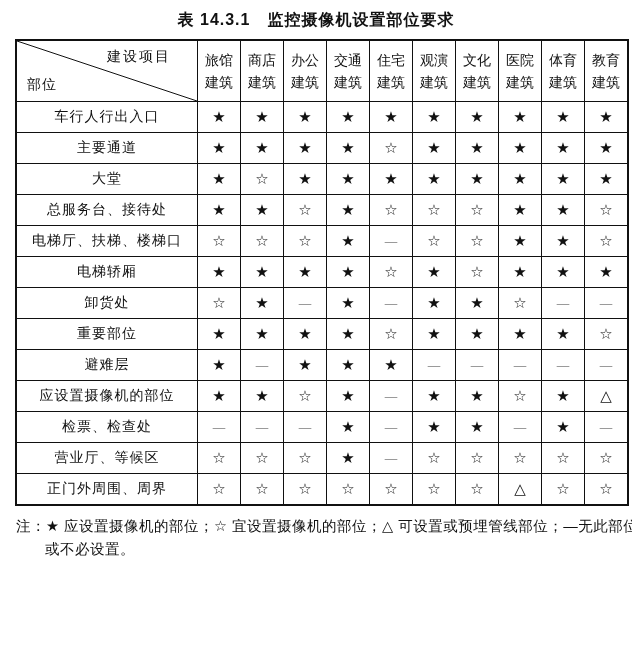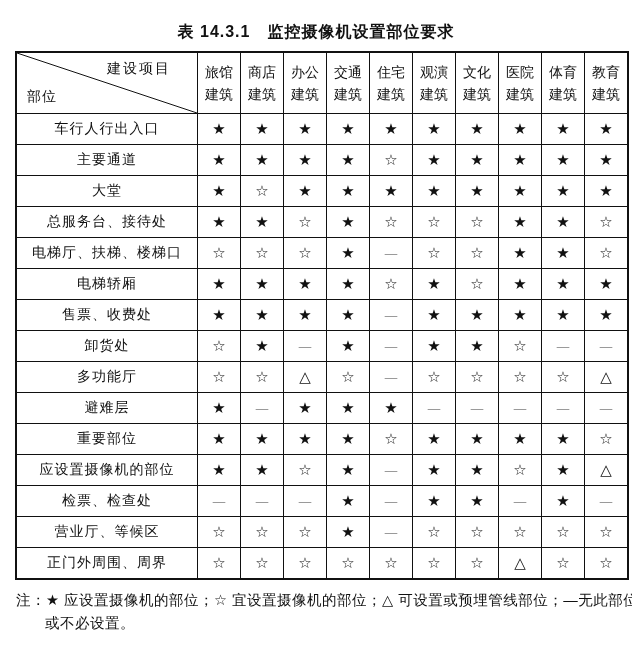--- a/index.html
+++ b/index.html
@@ -14,21 +14,21 @@
   }
   .page {
     width: 632px;
     height: 647px;
     position: relative;
   }
   .doc-title {
     text-align: center;
     font-weight: bold;
     font-size: 16px;
-    padding-top: 22px;
+    padding-top: 10px;
     letter-spacing: 1px;
   }
   table.req-table {
     border-collapse: collapse;
     table-layout: fixed;
     margin: 8px 0 0 15px;
     border: 2px solid #111111;
   }
   table.req-table th,
   table.req-table td {
@@ -216,83 +216,57 @@
           <td class="sym">★</td>
           <td class="sym">★</td>
           <td class="sym">☆</td>
           <td class="sym">★</td>
           <td class="sym">☆</td>
           <td class="sym">★</td>
           <td class="sym">★</td>
           <td class="sym">★</td>
         </tr>
         <tr>
-          <td class="rowlabel">售票、收费处</td>
-          <td class="sym">★</td>
-          <td class="sym">★</td>
-          <td class="sym">★</td>
-          <td class="sym">★</td>
-          <td class="sym dash">—</td>
-          <td class="sym">★</td>
-          <td class="sym">★</td>
-          <td class="sym">★</td>
-          <td class="sym">★</td>
-          <td class="sym">★</td>
-        </tr>
-        <tr>
           <td class="rowlabel">卸货处</td>
           <td class="sym">☆</td>
           <td class="sym">★</td>
           <td class="sym dash">—</td>
           <td class="sym">★</td>
           <td class="sym dash">—</td>
           <td class="sym">★</td>
           <td class="sym">★</td>
           <td class="sym">☆</td>
           <td class="sym dash">—</td>
           <td class="sym dash">—</td>
         </tr>
         <tr>
-          <td class="rowlabel">多功能厅</td>
-          <td class="sym">☆</td>
-          <td class="sym">☆</td>
-          <td class="sym">△</td>
-          <td class="sym">☆</td>
-          <td class="sym dash">—</td>
-          <td class="sym">☆</td>
-          <td class="sym">☆</td>
-          <td class="sym">☆</td>
-          <td class="sym">☆</td>
-          <td class="sym">△</td>
+          <td class="rowlabel">重要部位</td>
+          <td class="sym">★</td>
+          <td class="sym">★</td>
+          <td class="sym">★</td>
+          <td class="sym">★</td>
+          <td class="sym">☆</td>
+          <td class="sym">★</td>
+          <td class="sym">★</td>
+          <td class="sym">★</td>
+          <td class="sym">★</td>
+          <td class="sym">☆</td>
         </tr>
         <tr>
           <td class="rowlabel">避难层</td>
           <td class="sym">★</td>
           <td class="sym dash">—</td>
           <td class="sym">★</td>
           <td class="sym">★</td>
           <td class="sym">★</td>
           <td class="sym dash">—</td>
           <td class="sym dash">—</td>
           <td class="sym dash">—</td>
           <td class="sym dash">—</td>
           <td class="sym dash">—</td>
-        </tr>
-        <tr>
-          <td class="rowlabel">重要部位</td>
-          <td class="sym">★</td>
-          <td class="sym">★</td>
-          <td class="sym">★</td>
-          <td class="sym">★</td>
-          <td class="sym">☆</td>
-          <td class="sym">★</td>
-          <td class="sym">★</td>
-          <td class="sym">★</td>
-          <td class="sym">★</td>
-          <td class="sym">☆</td>
         </tr>
         <tr>
           <td class="rowlabel">应设置摄像机的部位</td>
           <td class="sym">★</td>
           <td class="sym">★</td>
           <td class="sym">☆</td>
           <td class="sym">★</td>
           <td class="sym dash">—</td>
           <td class="sym">★</td>
           <td class="sym">★</td>

